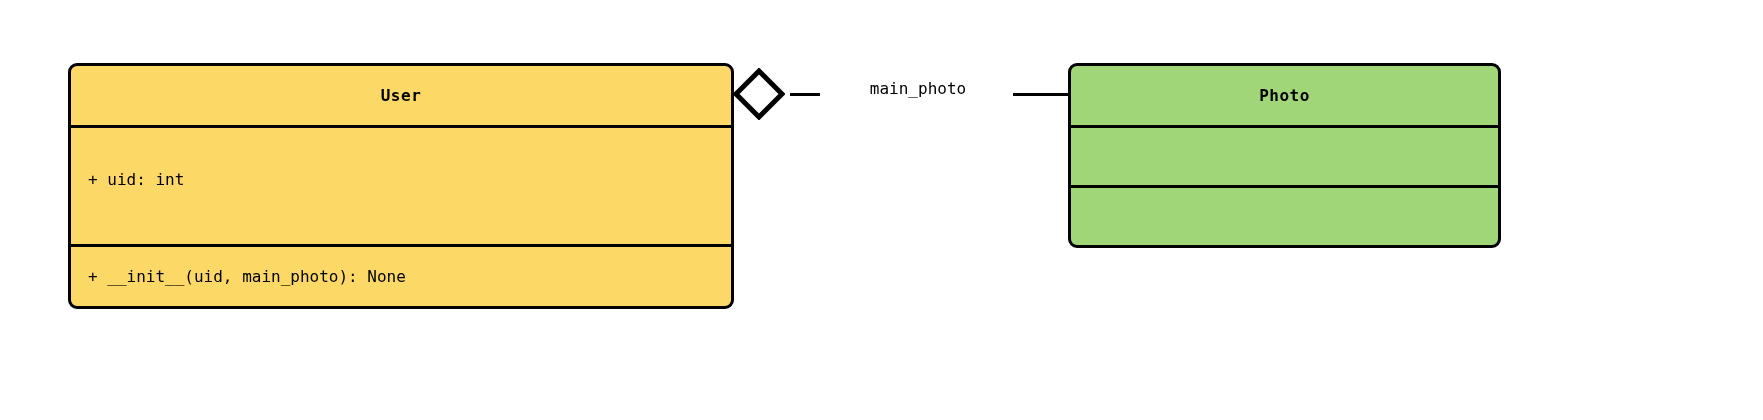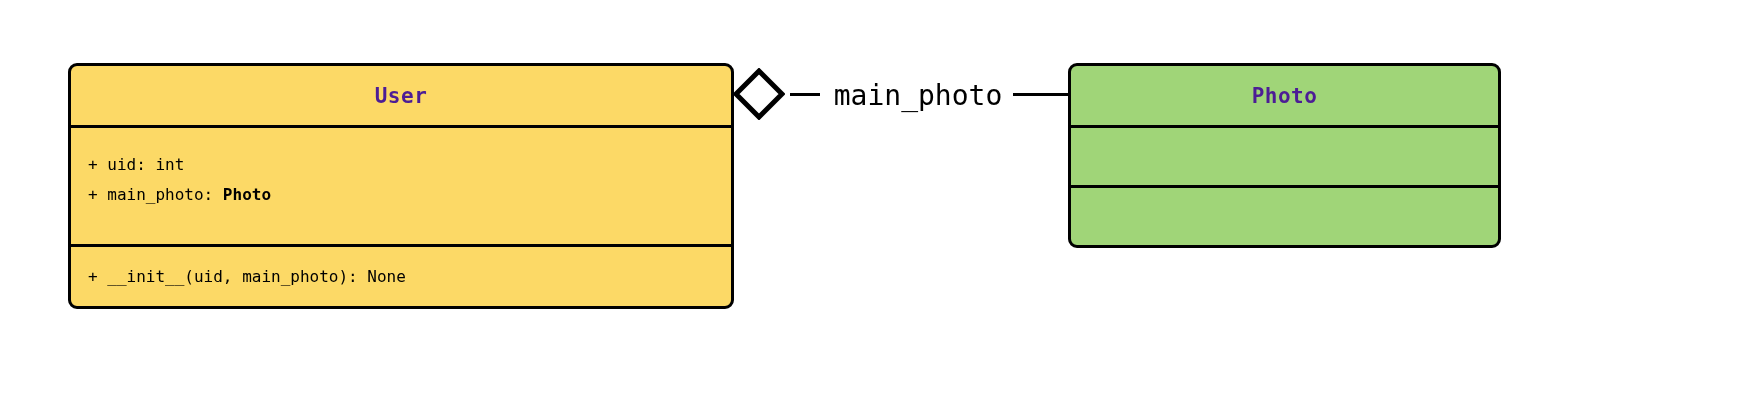--- a/index.html
+++ b/index.html
@@ -41,22 +41,22 @@
     border-top: 3px solid #000000;
   }
 
   .title-compartment {
     display: flex;
     align-items: center;
     justify-content: center;
   }
   .class-title {
     font-weight: bold;
-    font-size: 21px;
-    color: #4c1d95;
+    font-size: 16px;
+    color: #000000;
     letter-spacing: 0.5px;
     white-space: nowrap;
   }
 
   .member-compartment {
     display: flex;
     flex-direction: column;
     justify-content: center;
     padding-left: 17px;
   }
@@ -118,38 +118,37 @@
     width: 52px;
     height: 52px;
   }
 
   #assoc-label {
     position: absolute;
     left: 820px;
     top: 79px;
     width: 196px;
     text-align: center;
-    font-size: 28px;
+    font-size: 16px;
     color: #000000;
     white-space: nowrap;
     background: #ffffff;
   }
 </style>
 </head>
 <body>
 
 <div id="canvas">
 
   <div class="uml-class" id="user-class">
     <div class="compartment title-compartment">
       <span class="class-title">User</span>
     </div>
     <div class="compartment member-compartment attrs-compartment">
       <div class="member-line">+ uid: int</div>
-      <div class="member-line"><span>+ main_photo: </span><span class="type-ref">Photo</span></div>
     </div>
     <div class="compartment member-compartment methods-compartment">
       <div class="member-line">+ __init__(uid, main_photo): None</div>
     </div>
   </div>
 
   <div class="assoc-line" id="assoc-line-left"></div>
 
   <svg id="assoc-diamond" viewBox="0 0 52 52">
     <polygon points="26,3 49,26 26,49 3,26" fill="#ffffff" stroke="#000000" stroke-width="5" stroke-linejoin="miter"></polygon>

